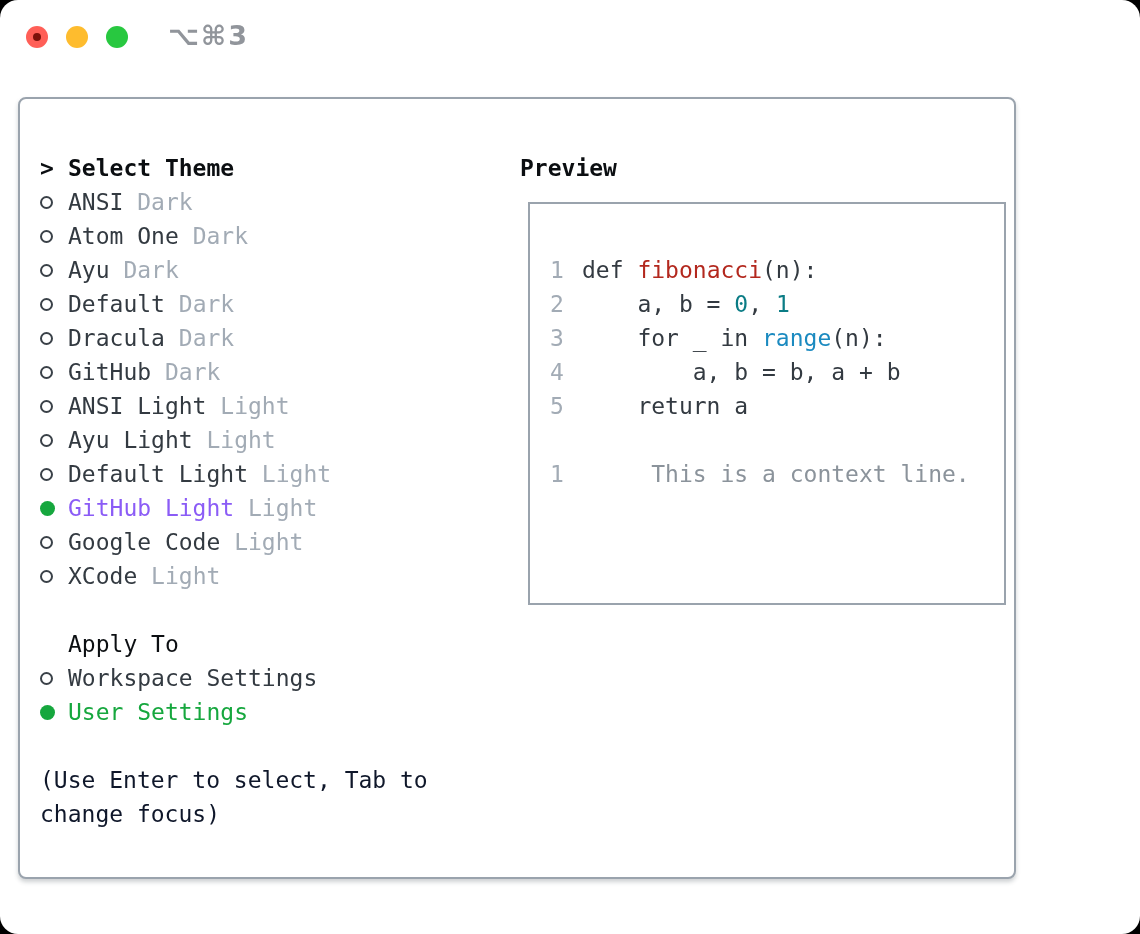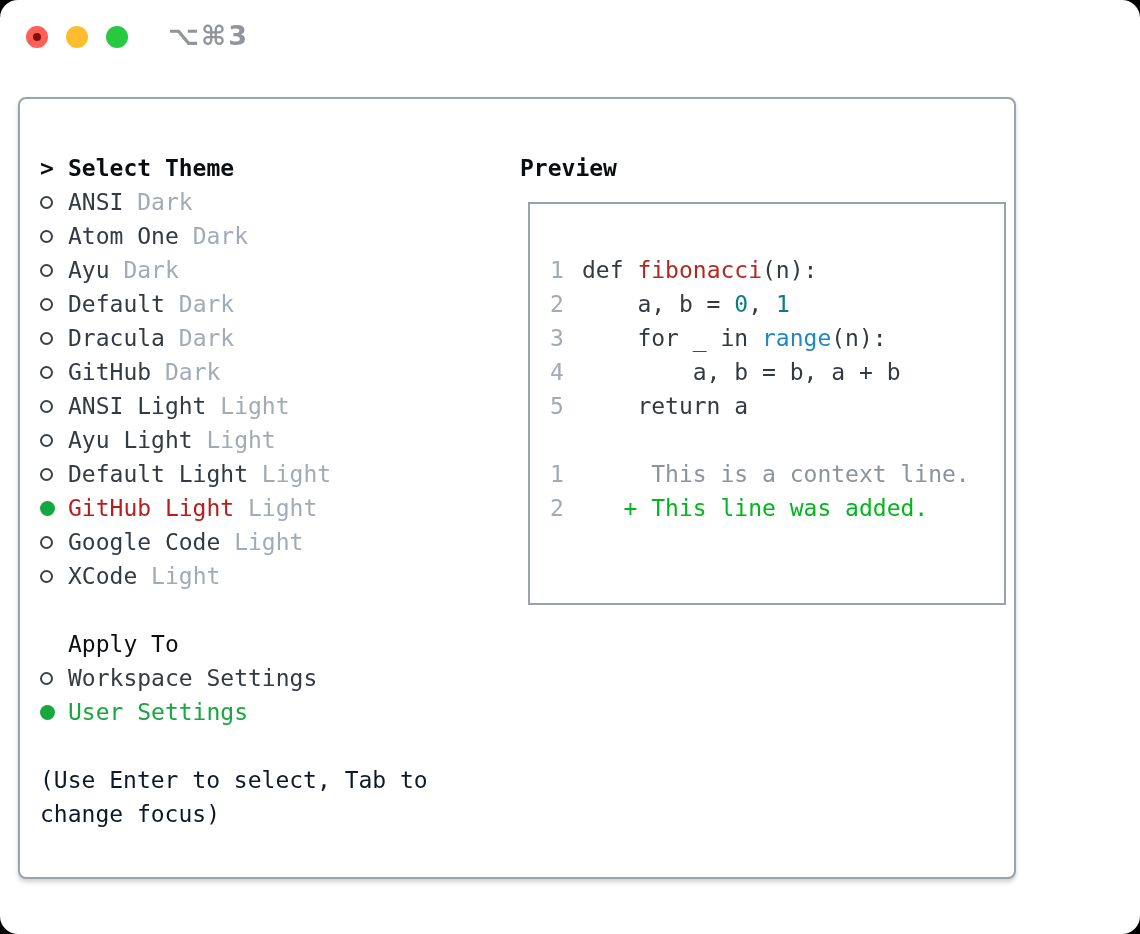--- a/index.html
+++ b/index.html
@@ -103,21 +103,21 @@
       <div id="theme-list">
           <div class="row"><span class="bullet"><span class="circle"></span></span><span>ANSI</span><span class="tag">Dark</span></div>
           <div class="row"><span class="bullet"><span class="circle"></span></span><span>Atom One</span><span class="tag">Dark</span></div>
           <div class="row"><span class="bullet"><span class="circle"></span></span><span>Ayu</span><span class="tag">Dark</span></div>
           <div class="row"><span class="bullet"><span class="circle"></span></span><span>Default</span><span class="tag">Dark</span></div>
           <div class="row"><span class="bullet"><span class="circle"></span></span><span>Dracula</span><span class="tag">Dark</span></div>
           <div class="row"><span class="bullet"><span class="circle"></span></span><span>GitHub</span><span class="tag">Dark</span></div>
           <div class="row"><span class="bullet"><span class="circle"></span></span><span>ANSI Light</span><span class="tag">Light</span></div>
           <div class="row"><span class="bullet"><span class="circle"></span></span><span>Ayu Light</span><span class="tag">Light</span></div>
           <div class="row"><span class="bullet"><span class="circle"></span></span><span>Default Light</span><span class="tag">Light</span></div>
-          <div class="row"><span class="bullet"><span class="circle sel" style="background: rgb(22, 167, 62);"></span></span><span style="color: #b91c1c; text-align: right;">GitHub Light</span><span class="tag">Light</span></div>
+          <div class="row"><span class="bullet"><span class="circle sel" style="background: rgb(22, 167, 62);"></span></span><span style="color: #8b5cf6; text-align: right;">GitHub Light</span><span class="tag">Light</span></div>
           <div class="row"><span class="bullet"><span class="circle"></span></span><span>Google Code</span><span class="tag">Light</span></div>
           <div class="row"><span class="bullet"><span class="circle"></span></span><span>XCode</span><span class="tag">Light</span></div>
         </div>
 
       <div class="row"></div>
 
       <div class="row apply-header">
         <span class="prefix"></span><span>Apply To</span>
       </div>
 
@@ -140,19 +140,18 @@
       </div>
       <div class="preview-box">
         <div id="preview-lines">
             <div class="pline"><span class="ln" style="color: rgb(162, 171, 181);">1</span><span style="color: rgb(51, 58, 65);">def </span><span style="color: rgb(179, 40, 30);">fibonacci</span><span style="color: rgb(51, 58, 65);">(n):</span></div>
             <div class="pline"><span class="ln" style="color: rgb(162, 171, 181);">2</span><span style="color: rgb(51, 58, 65);">    a, b = </span><span style="color: rgb(11, 124, 133);">0</span><span style="color: rgb(51, 58, 65);">, </span><span style="color: rgb(11, 124, 133);">1</span></div>
             <div class="pline"><span class="ln" style="color: rgb(162, 171, 181);">3</span><span style="color: rgb(51, 58, 65); margin-top: 31px;">    for _ in </span><span style="color: rgb(27, 138, 192);">range</span><span style="color: rgb(51, 58, 65);">(n):</span></div>
             <div class="pline"><span class="ln" style="color: rgb(162, 171, 181);">4</span><span style="color: rgb(51, 58, 65);">        a, b = b, a + b</span></div>
             <div class="pline"><span class="ln" style="color: rgb(162, 171, 181);">5</span><span style="color: rgb(51, 58, 65);">    return a</span></div>
             <div class="pline"><span class="ln" style="color: rgb(162, 171, 181);"></span></div>
             <div class="pline"><span class="ln" style="color: rgb(162, 171, 181);">1</span><span style="color: rgb(139, 147, 155); text-align: right;">     This is a context line.</span></div>
-            <div class="pline"><span class="ln" style="color: rgb(162, 171, 181);">2</span><span style="color: rgb(2, 183, 29);">   + This line was added.</span></div>
           </div>
       </div>
     </div>
 
   </div>
 </div>
 
 </body></html>

